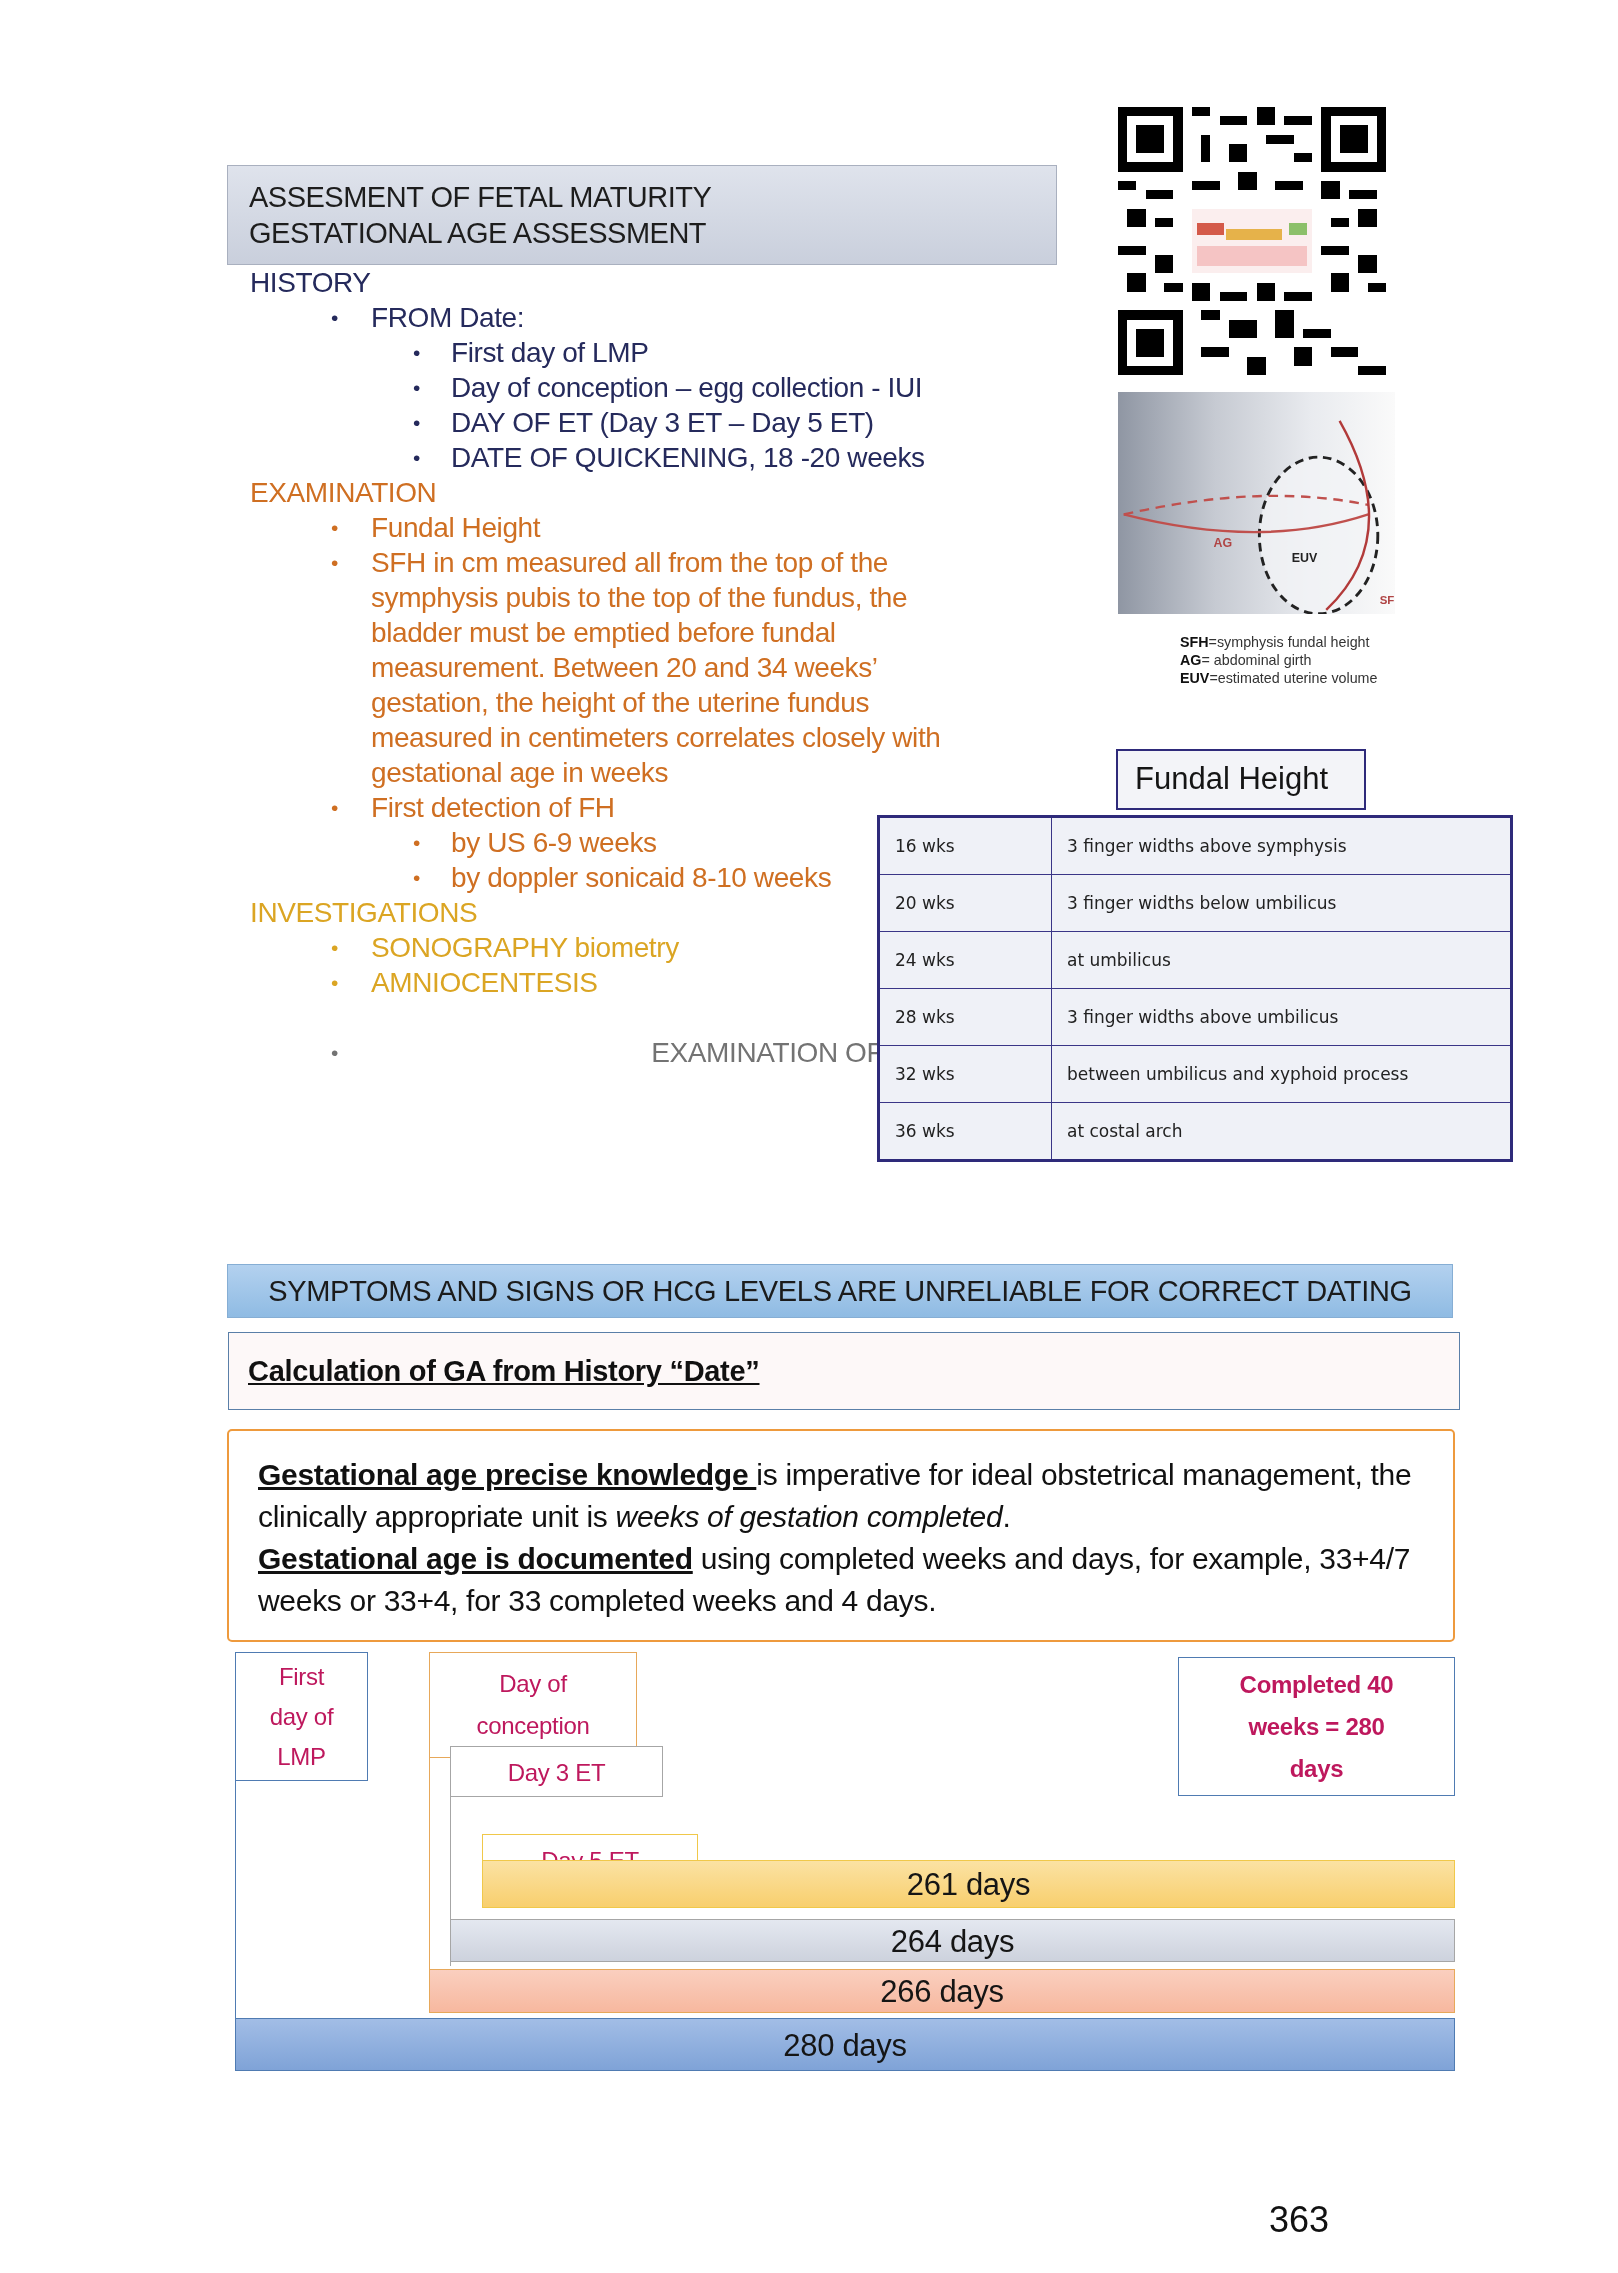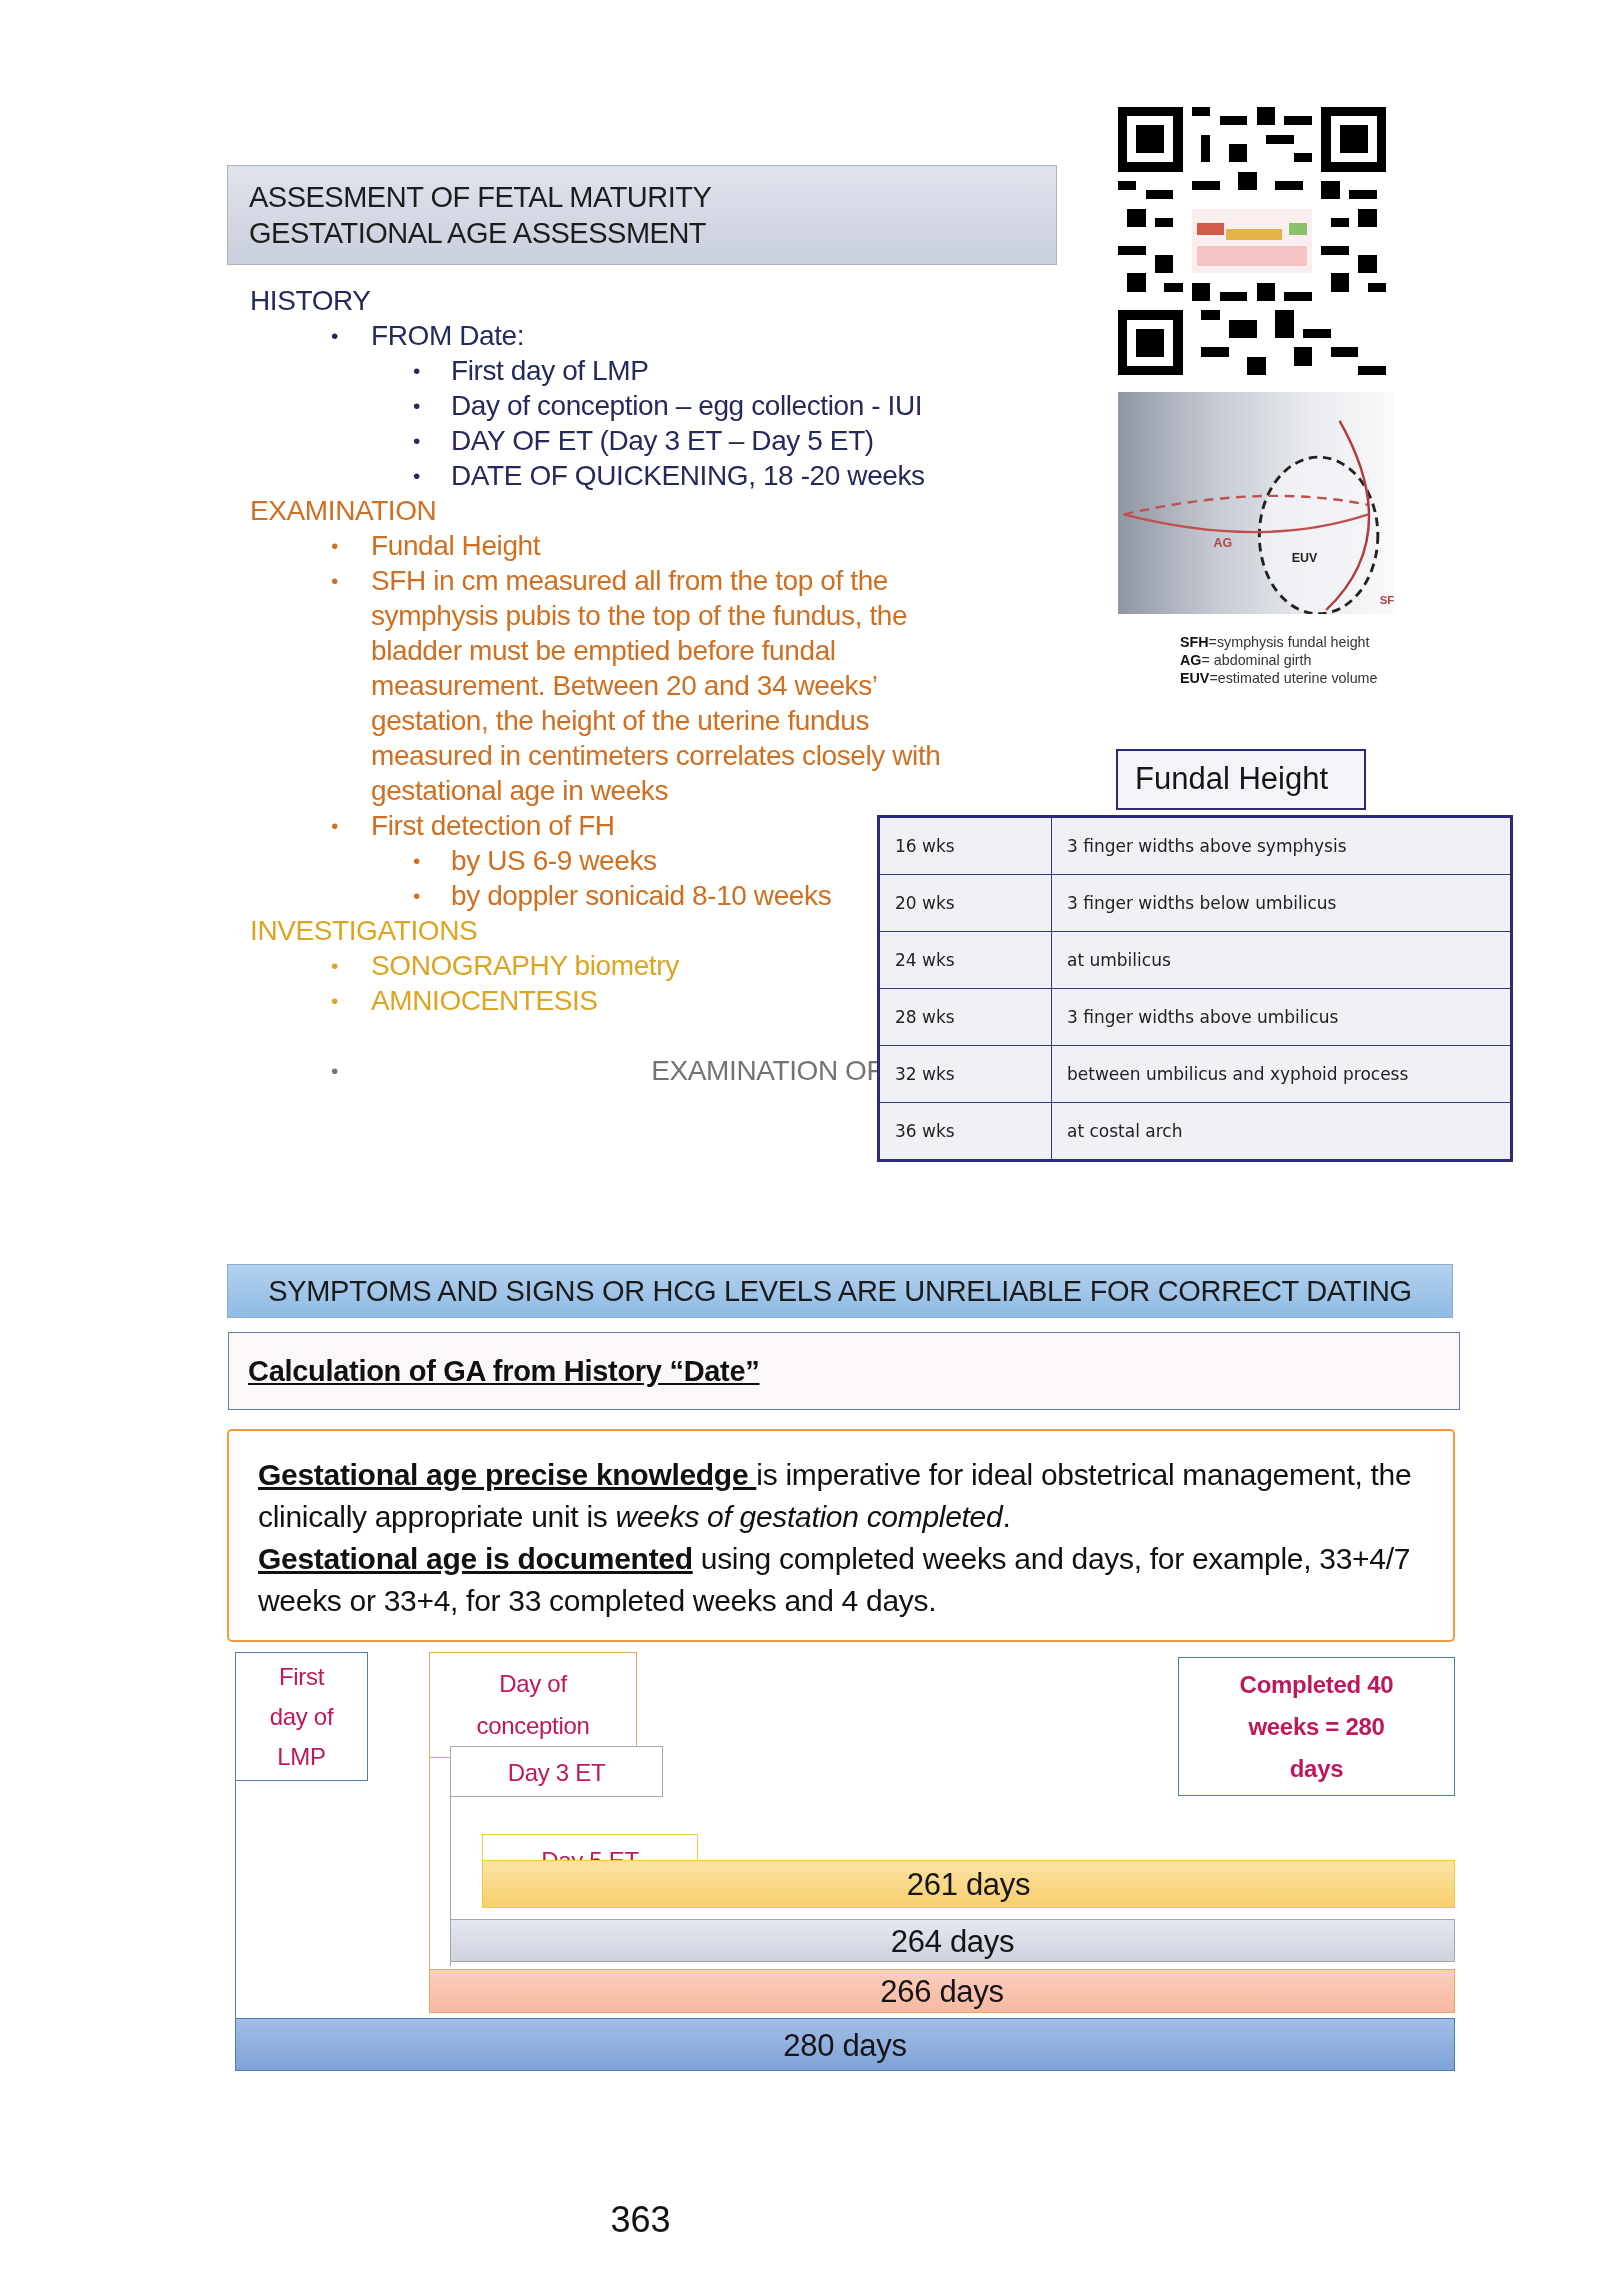--- a/index.html
+++ b/index.html
@@ -31,31 +31,31 @@
   .symptoms { left:227px; top:1264px; width:1226px; height:54px; background:linear-gradient(#b3d1ef,#8fbbe3);
     border:1px solid #86aed4; box-sizing:border-box; text-align:center; font-size:29px; line-height:53px; color:#1b1b1b; letter-spacing:-0.3px; }
   .calc { left:228px; top:1332px; width:1232px; height:78px; background:#fdf8f8; border:1px solid #5a7fa8;
     box-sizing:border-box; padding-left:19px; font-size:29px; line-height:76px; font-weight:bold; text-decoration:underline; color:#111; letter-spacing:-0.3px; }
   .note { left:227px; top:1429px; width:1228px; height:213px; border:2.9px solid #ee9a3d; border-radius:5px;
     box-sizing:border-box; padding:23px 29px; font-size:30px; line-height:42px; color:#111; background:#fff; letter-spacing:-0.3px; }
   .note .u { font-weight:bold; text-decoration:underline; }
   .note i { font-style:italic; }
   .tl-box { position:absolute; box-sizing:border-box; background:#fff; text-align:center; font-size:24px; color:#be185d; letter-spacing:-0.3px; }
   .bar { position:absolute; box-sizing:border-box; text-align:center; font-size:31px; color:#151515; letter-spacing:-0.3px; }
-  .pagenum { left:0; width:1281px; top:2199px; text-align:center; font-size:36px; color:#111; }
+  .pagenum { left:0; width:1281px; top:2199px; text-align:right; font-size:36px; color:#111;padding-left:48px; }
 </style>
 </head>
 <body>
 
 <div class="abs title-box">
   <div>ASSESMENT OF FETAL MATURITY</div>
   <div>GESTATIONAL AGE ASSESSMENT</div>
 </div>
 
-<div class="abs outline" style="left:250px; top:283px; width:784px;">
+<div class="abs outline" style="left:250px; top:265px; width:784px;">
   <div class="row c-hist">HISTORY</div>
   <div class="row c-hist" style="padding-left:121px;">
     <span class="bullet" style="left:81px;">•</span><span>FROM Date:</span>
   </div>
   <div class="row c-hist" style="padding-left:201px;">
     <span class="bullet" style="left:163px;">•</span><span>First day of LMP</span>
   </div>
   <div class="row c-hist" style="padding-left:201px;">
     <span class="bullet" style="left:163px;">•</span><span>Day of conception – egg collection - IUI</span>
   </div>

